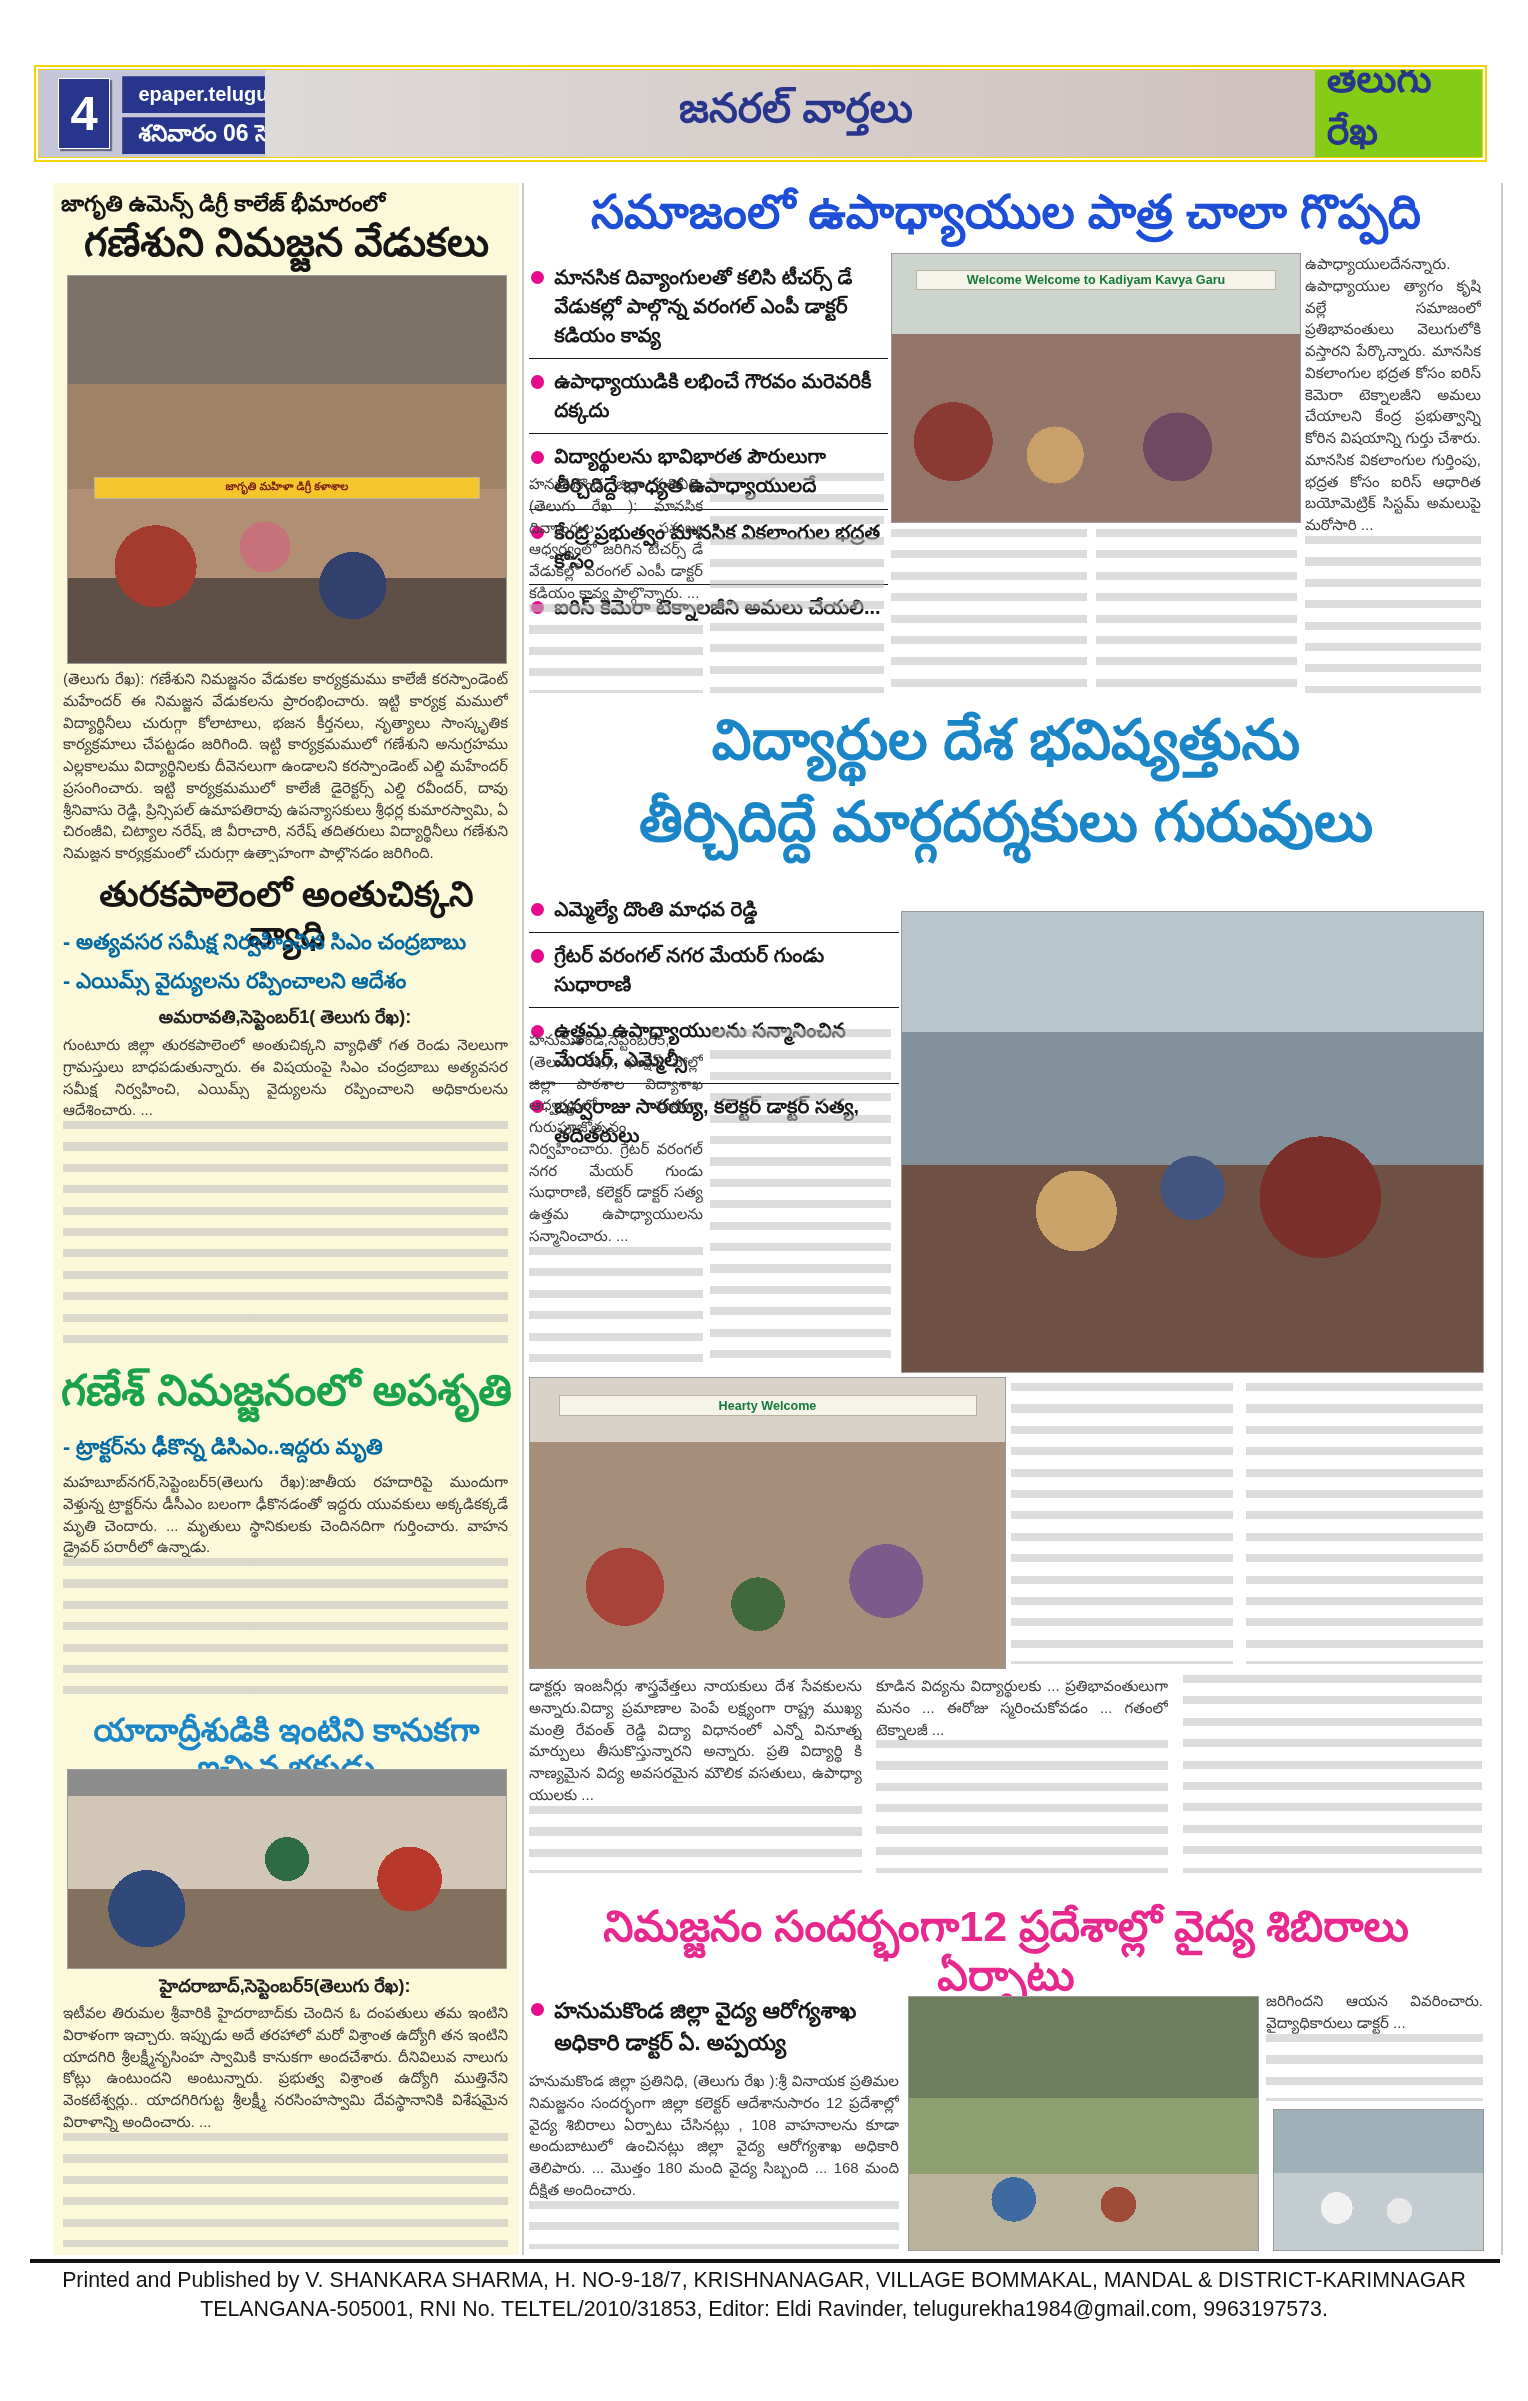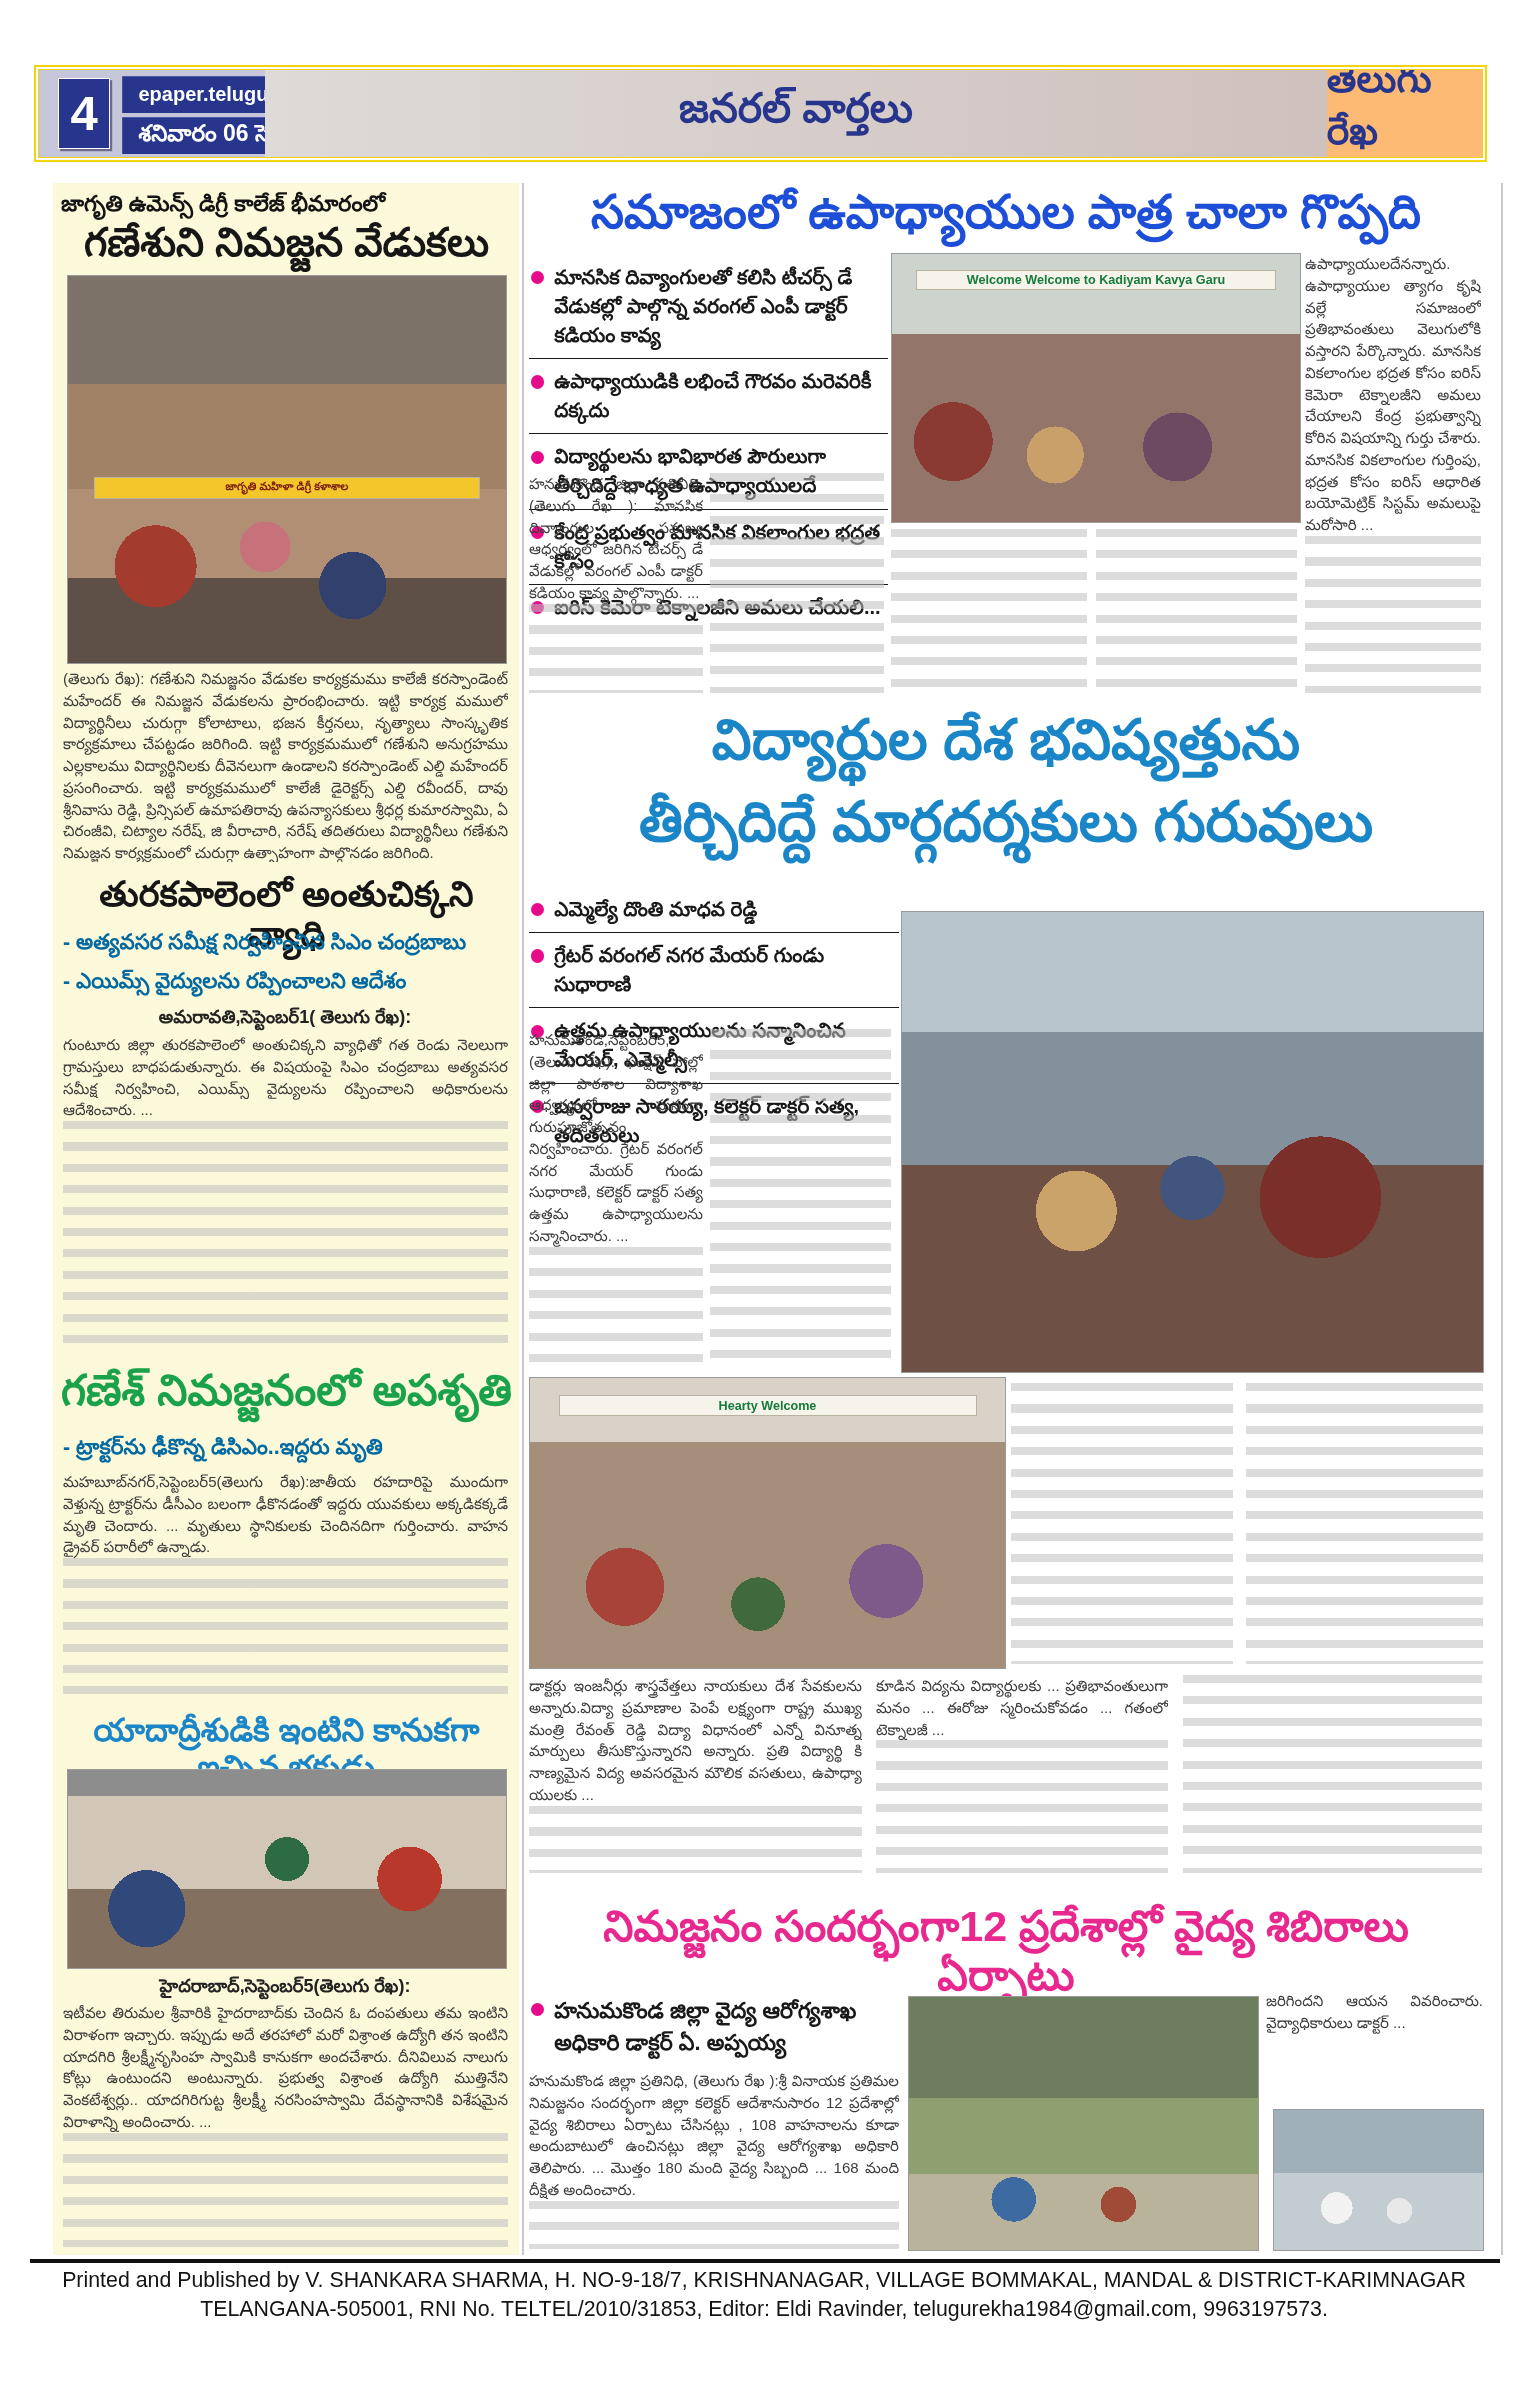--- a/index.html
+++ b/index.html
@@ -16,22 +16,22 @@
            justify-content:center;border:1.5px solid #fff;box-shadow:2.2px 2.2px 0 #6a6a8a;}
   .ribbon{position:absolute;left:83px;background:#27368c;color:#fff;display:flex;
           align-items:center;padding-left:16.3px;
           clip-path:polygon(0 0,calc(100% - 28px) 0,100% 50%,calc(100% - 28px) 100%,0 100%);}
   .ribbon1{top:6px;width:290px;height:37px;font-size:20px;font-weight:bold;}
   .ribbon2{top:47px;width:311px;height:37px;font-size:23px;font-weight:bold;}
   .mast-mid{position:absolute;left:226px;right:155px;top:0;bottom:0;
             background:linear-gradient(to right,#dedad8,#cfc1bd);
             display:flex;align-items:center;justify-content:center;}
   .mast-mid span{color:#27368c;font-size:41px;font-weight:bold;}
-  .mast-logo{position:absolute;right:0;top:0;width:155px;height:100%;background:#fdba74;
-             display:flex;align-items:center;justify-content:center;}
+  .mast-logo{position:absolute;right:0;top:0;width:155px;height:100%;background:#84cc16;
+             display:flex;align-items:center;justify-content:center;padding-left:12px;}
   .mast-logo span{color:#27368c;font-size:38px;font-weight:bold;
                   border-bottom:5.2px solid #3d4ea6;padding-bottom:3px;}
   
   .leftcol{position:absolute;left:53px;top:183px;width:466px;height:2072px;background:#fcf8da;}
   .vsep{position:absolute;top:183px;width:1.5px;height:2072px;background:#c9c9c9;}
   
   .kicker{font-size:22px;font-weight:bold;color:#141414;}
   .hl{font-weight:bold;text-align:center;line-height:1.15;}
   .body-t{font-size:15px;line-height:1.45;color:#3b3b3b;text-align:justify;}
   .dateline{font-size:18px;font-weight:bold;color:#222;text-align:center;}
@@ -261,21 +261,21 @@
     <p class="body-t">హనుమకొండ జిల్లా ప్రతినిధి, (తెలుగు రేఖ ):శ్రీ వినాయక ప్రతిమల నిమజ్జనం సందర్భంగా  జిల్లా కలెక్టర్ ఆదేశానుసారం 12 ప్రదేశాల్లో వైద్య శిబిరాలు ఏర్పాటు చేసినట్లు , 108 వాహనాలను కూడా అందుబాటులో ఉంచినట్లు జిల్లా వైద్య ఆరోగ్యశాఖ అధికారి తెలిపారు. ... మొత్తం 180 మంది వైద్య సిబ్బంది ... 168 మంది దీక్షిత అందించారు.</p>
     <div class="tx"></div>
   </div>
 
   <div class="photo" style="left:908px;top:1996px;width:349px;height:253px;
        background:
         radial-gradient(circle at 30% 80%,#3d6aa0 0 7%,transparent 7%),
         radial-gradient(circle at 60% 82%,#a04a38 0 6%,transparent 6%),
         linear-gradient(180deg,#6d7d5d 0 40%,#8fa070 40% 70%,#b9b39b 70% 100%);"></div>
 
-  <div class="abs col" style="left:1266px;top:1990px;width:217px;height:111px;align-items:center;">
+  <div class="abs col" style="left:1266px;top:1990px;width:217px;height:111px;">
     <p class="body-t">జరిగిందని ఆయన వివరించారు. వైద్యాధికారులు డాక్టర్ ...</p>
     <div class="tx"></div>
   </div>
 
   <div class="photo" style="left:1273px;top:2109px;width:209px;height:140px;
        background:
         radial-gradient(circle at 30% 70%,#f2f2f2 0 9%,transparent 9%),
         radial-gradient(circle at 60% 72%,#e8e8e8 0 8%,transparent 8%),
         linear-gradient(180deg,#9fb0b8 0 45%,#c3cdd1 45% 100%);"></div>
 

